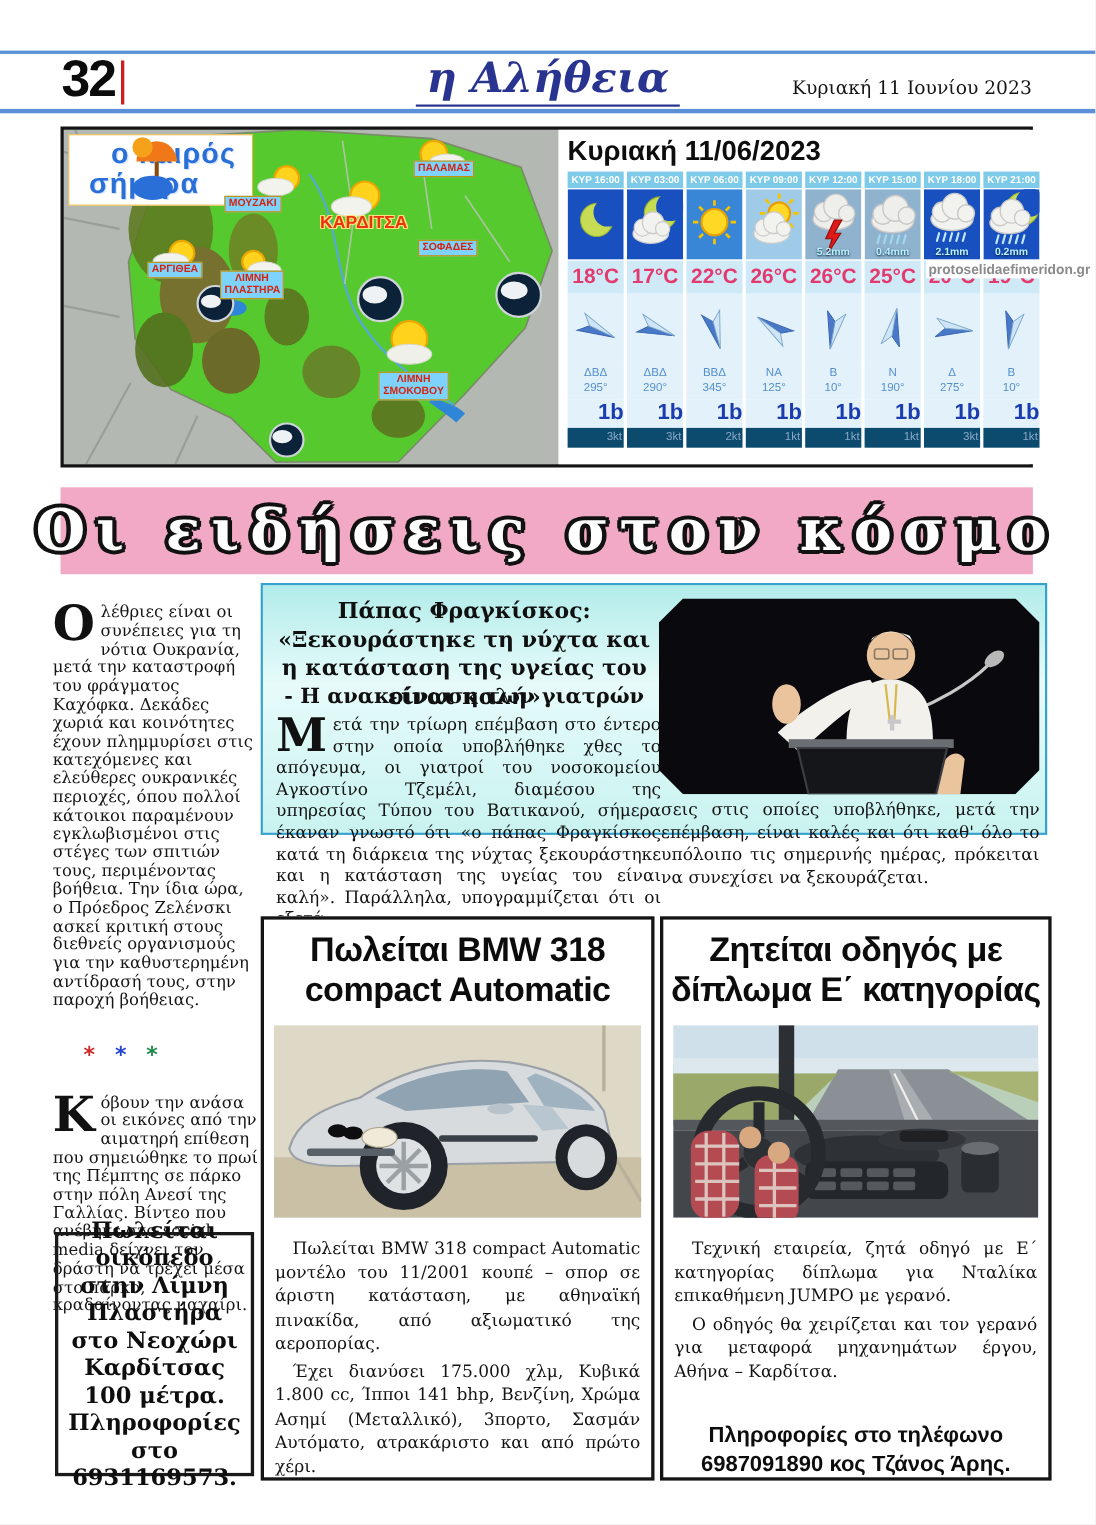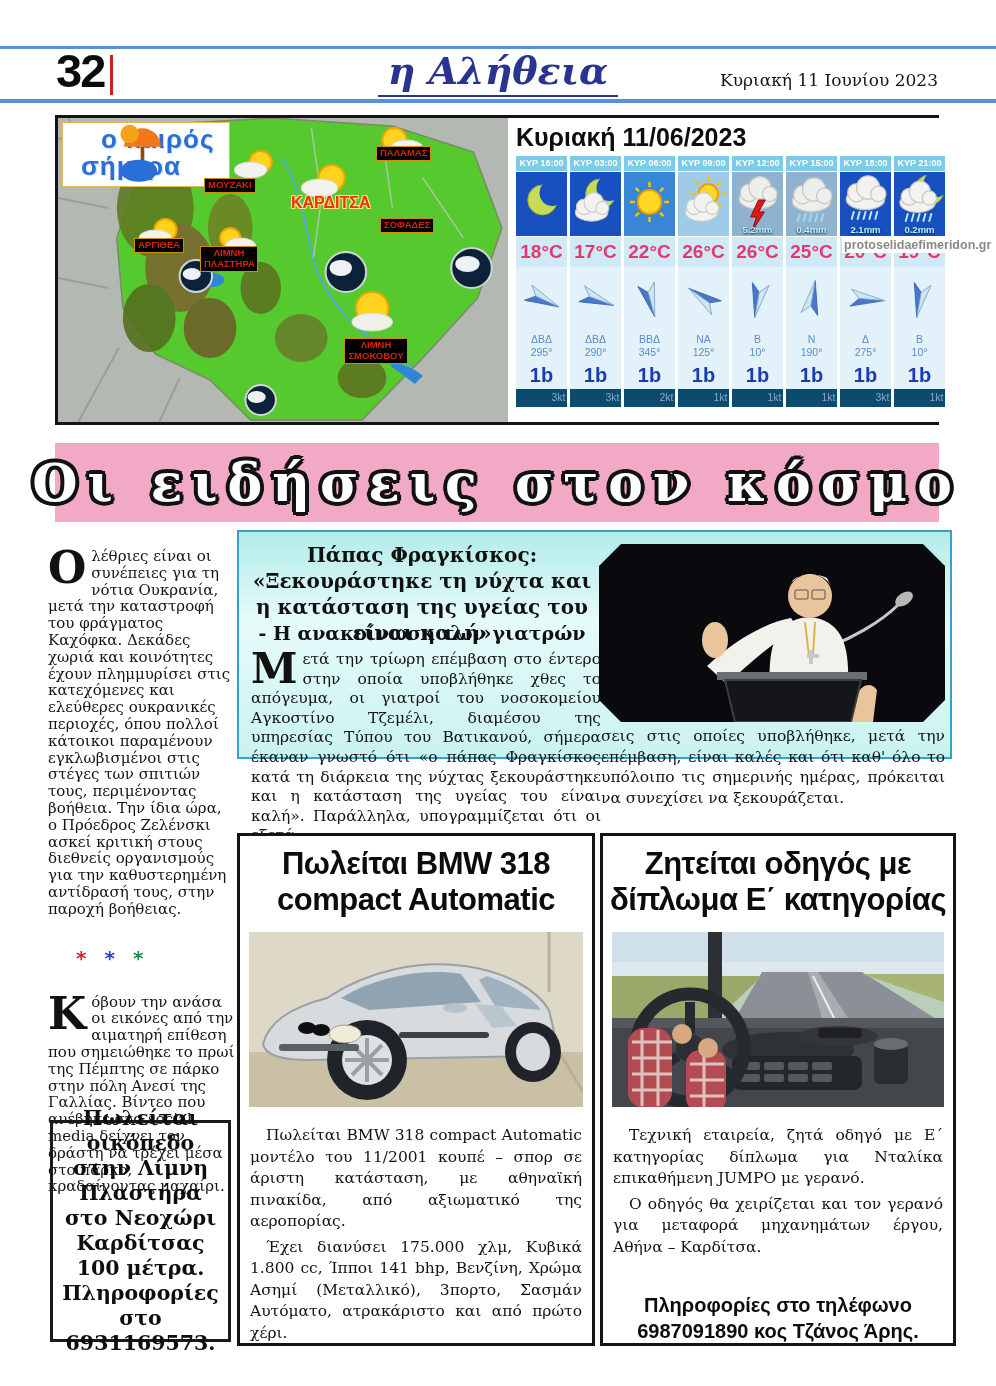--- a/index.html
+++ b/index.html
@@ -14,21 +14,21 @@
   .page-num{position:absolute;left:56px;top:47px;font:bold 47px/1 "Liberation Sans",sans-serif;color:#0b0b0b;letter-spacing:-2px;}
   .red-bar{position:absolute;left:110px;top:55px;width:3px;height:40px;background:#cc2020;}
   .masthead{position:absolute;left:0;top:52px;width:996px;text-align:center;}
   .masthead span{font:bold italic 38px/1 "DejaVu Serif",serif;color:#28348f;border-bottom:2px solid #28348f;padding:0 10px 2px;}
   .issue-date{position:absolute;right:58px;top:72px;font:17px/1 "DejaVu Serif",serif;color:#151515;}
 
   
   .wx{position:absolute;left:55px;top:115px;width:884px;height:310px;border:3px solid #141414;display:flex;background:#fff;}
   .wx-map{position:relative;width:450px;height:100%;flex:none;overflow:hidden;}
   .wx-map svg{display:block;width:100%;height:100%;}
-  .map-lab{position:absolute;background:#000000;color:#d42410;font:bold 9.5px/1.15 "Liberation Sans",sans-serif;
+  .map-lab{position:absolute;background:#7dd3fc;color:#d42410;font:bold 9.5px/1.15 "Liberation Sans",sans-serif;
            padding:1px 3px;border:1px solid #c89000;white-space:nowrap;text-align:center;}
   .map-lab.lab0{left:318px;top:28px;}
   .map-lab.lab1{left:146px;top:60px;}
   .map-lab.lab2{left:230px;top:76px;background:none;border:none;color:#e83410;font:bold 16px/1 "Liberation Sans",sans-serif;
                 text-shadow:1px 1px 0 #ffe27a,-1px -1px 0 #ffe27a,1px -1px 0 #ffe27a,-1px 1px 0 #ffe27a;}
   .map-lab.lab3{left:322px;top:100px;}
   .map-lab.lab4{left:76px;top:120px;}
   .map-lab.lab5{left:142px;top:128px;width:58px;white-space:normal;}
   .map-lab.lab6{left:286px;top:220px;width:64px;white-space:normal;}
   .wx-logo{position:absolute;left:4px;top:4px;width:168px;background:#fff;border:1px solid #e8b84a;padding:3px 4px 5px;}
@@ -43,21 +43,21 @@
   .wx-cols{display:flex;gap:3px;}
   .wx-col{width:51px;flex:none;text-align:center;}
   .wx-time{height:15px;background:#7ecbe9;color:#fff;font:bold 9px/15px "Liberation Sans",sans-serif;white-space:nowrap;overflow:hidden;}
   .wx-icon{position:relative;height:64px;margin-top:1px;}
   .wx-icon svg{display:block;width:100%;height:100%;}
   .precip{position:absolute;left:0;right:0;bottom:1px;font:bold 9.5px/1 "Liberation Sans",sans-serif;color:#b9f1ff;text-shadow:0 1px 2px #05233f;}
   .wx-temp{height:30px;background:#cfe9f6;color:#e23a6e;font:bold 19px/30px "Liberation Sans",sans-serif;margin-top:1px;}
   .wx-arrow{height:64px;background:#e2f1fa;display:flex;align-items:center;justify-content:center;}
   .wx-arrow svg{width:44px;height:44px;}
   .wx-dir{height:32px;background:#e2f1fa;color:#5590cc;font:10.5px/1.3 "Liberation Sans",sans-serif;padding-top:2px;}
-  .wx-bft{height:26px;background:#e2f1fa;color:#1a3cae;font:bold 20px/24px "Liberation Sans",sans-serif;}
+  .wx-bft{height:26px;background:#e2f1fa;color:#1a3cae;font:bold 20px/24px "Liberation Sans",sans-serif;text-align:right;}
   .wx-kt{height:18px;background:#0c4a6e;color:#88a8c8;font:10.5px/16px "Liberation Sans",sans-serif;padding-left:34px;}
   .watermark{position:absolute;left:842px;top:237px;background:#fff;color:#8a8a8a;
              font:bold 12.5px/16px "Liberation Sans",sans-serif;padding:0 2px;z-index:5;}
 
   
   .banner{position:absolute;left:55px;top:443px;width:884px;height:79px;background:#f2a9c6;
           display:flex;align-items:center;justify-content:center;}
   .banner span{font:bold 52px/1 "DejaVu Serif",serif;color:#fff;letter-spacing:10px;white-space:nowrap;
     text-shadow:3px 3px 0 #111,-3px -3px 0 #111,3px -3px 0 #111,-3px 3px 0 #111,4px 0 0 #111,-4px 0 0 #111,0 4px 0 #111,0 -4px 0 #111;}
 

